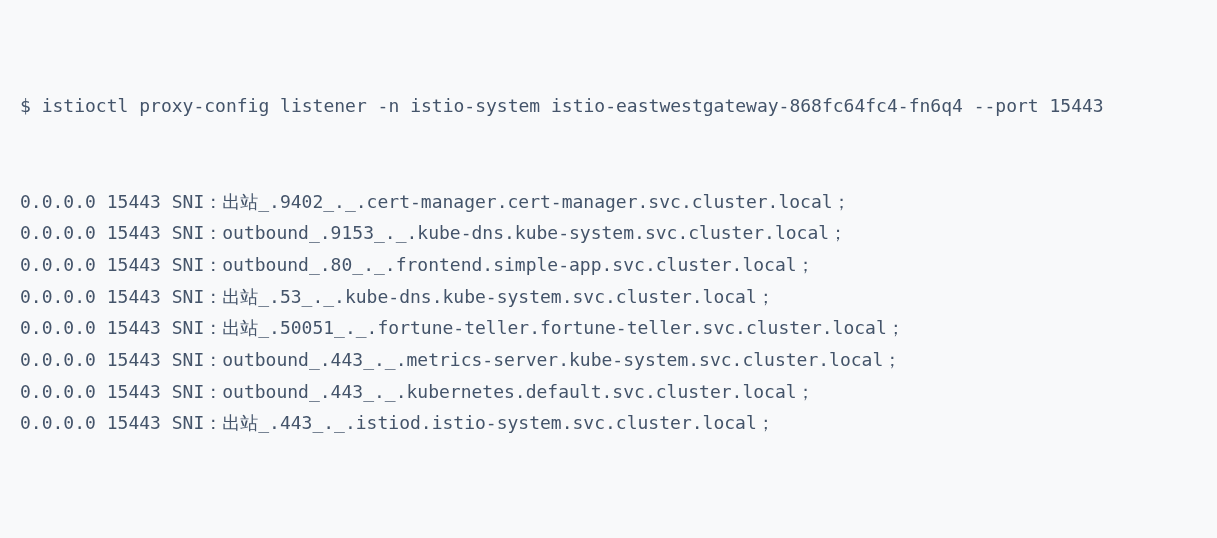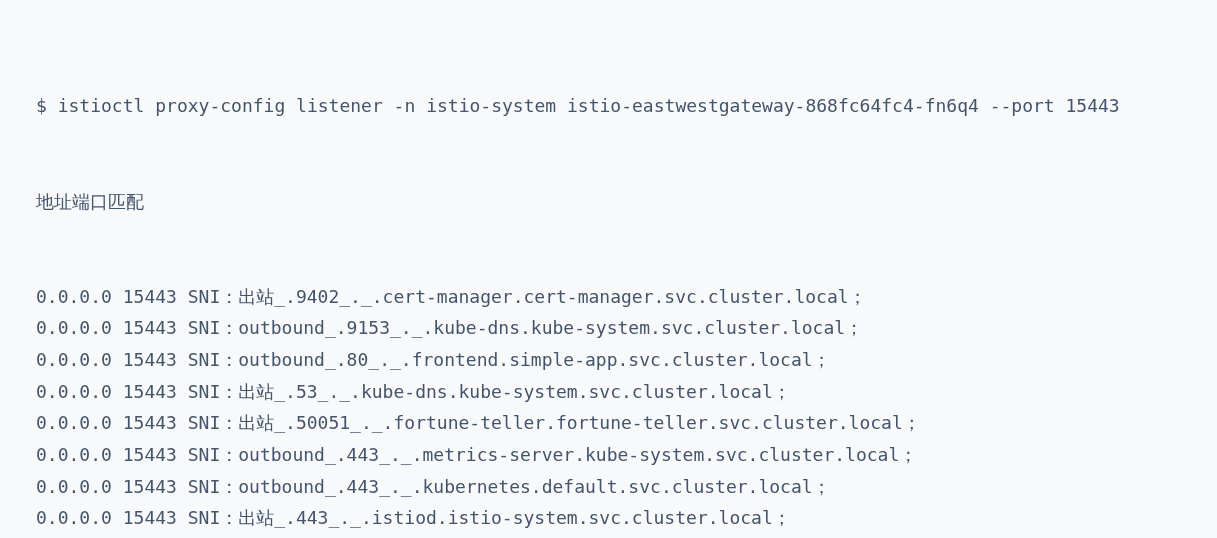--- a/index.html
+++ b/index.html
@@ -9,35 +9,34 @@
   body {
     width: 1217px;
     height: 538px;
     background: #f8f9fa;
     overflow: hidden;
   }
   .terminal {
     box-sizing: border-box;
     width: 1217px;
     height: 538px;
-    padding: 27px 10px 0 36px;
+    padding: 27px 10px 0 20px;
     font-family: "DejaVu Sans Mono", "Liberation Mono", monospace;
     font-size: 18px;
     line-height: 31.7px;
     color: #44546a;
     white-space: pre;
   }
   .line {
     height: 31.7px;
   }
   .cjk {
     
     font-family: "DejaVu Sans Mono", "Liberation Mono", monospace;
   }
 </style>
 </head>
 <body>
 
 <div class="terminal">
   <div class="line">$ istioctl proxy-config listener -n istio-system istio-eastwestgateway-868fc64fc4-fn6q4 --port 15443</div>
-  <div class="line cjk">地址端口匹配</div>
   <div><div class="line"><span>0.0.0.0</span> <span>15443</span> <span class="cjk">SNI：出站_.9402_._.cert-manager.cert-manager.svc.cluster.local；</span></div><div class="line"><span>0.0.0.0</span> <span>15443</span> <span class="cjk">SNI：outbound_.9153_._.kube-dns.kube-system.svc.cluster.local；</span></div><div class="line"><span>0.0.0.0</span> <span>15443</span> <span class="cjk">SNI：outbound_.80_._.frontend.simple-app.svc.cluster.local；</span></div><div class="line"><span>0.0.0.0</span> <span>15443</span> <span class="cjk">SNI：出站_.53_._.kube-dns.kube-system.svc.cluster.local；</span></div><div class="line"><span>0.0.0.0</span> <span>15443</span> <span class="cjk">SNI：出站_.50051_._.fortune-teller.fortune-teller.svc.cluster.local；</span></div><div class="line"><span>0.0.0.0</span> <span>15443</span> <span class="cjk">SNI：outbound_.443_._.metrics-server.kube-system.svc.cluster.local；</span></div><div class="line"><span>0.0.0.0</span> <span>15443</span> <span class="cjk">SNI：outbound_.443_._.kubernetes.default.svc.cluster.local；</span></div><div class="line"><span>0.0.0.0</span> <span>15443</span> <span class="cjk">SNI：出站_.443_._.istiod.istio-system.svc.cluster.local；</span></div><div class="line">  </div></div>
 </div>
 
 </body></html>

